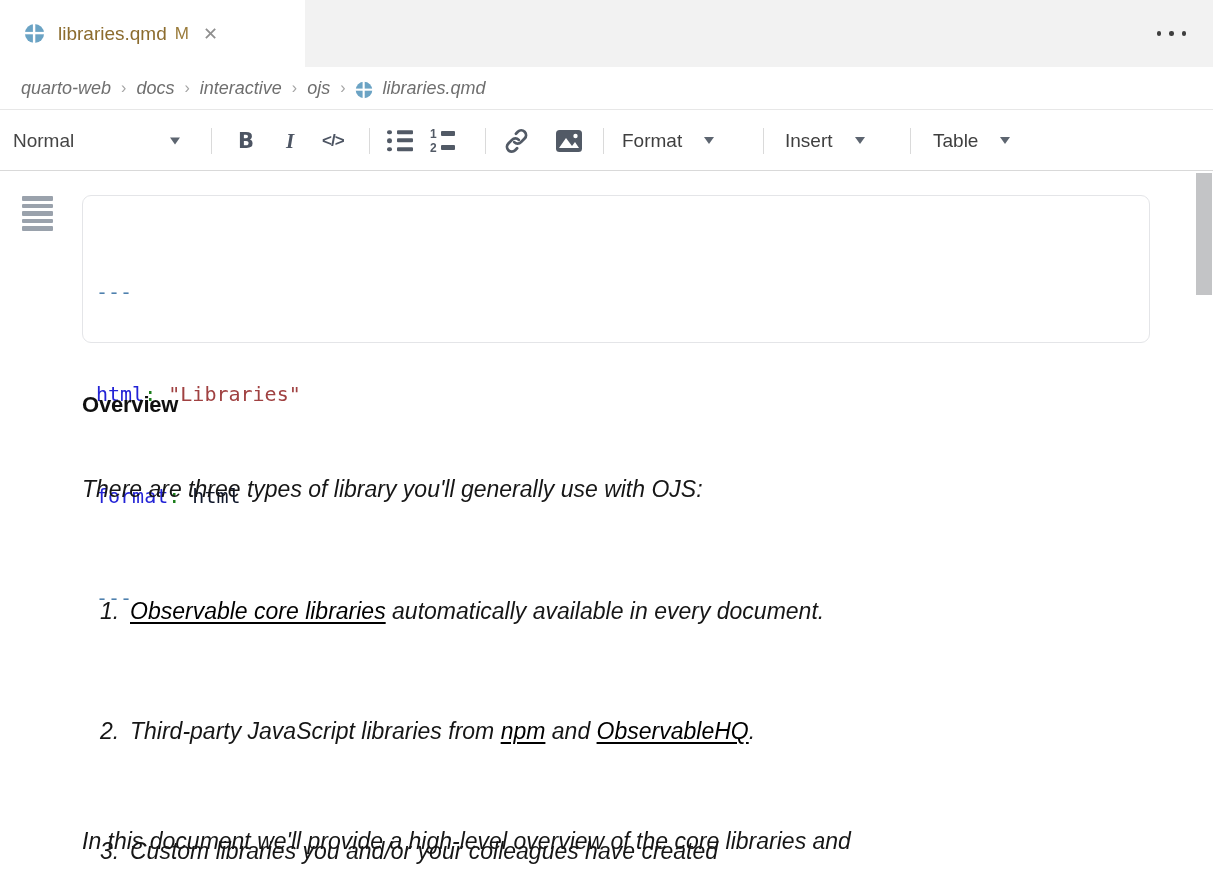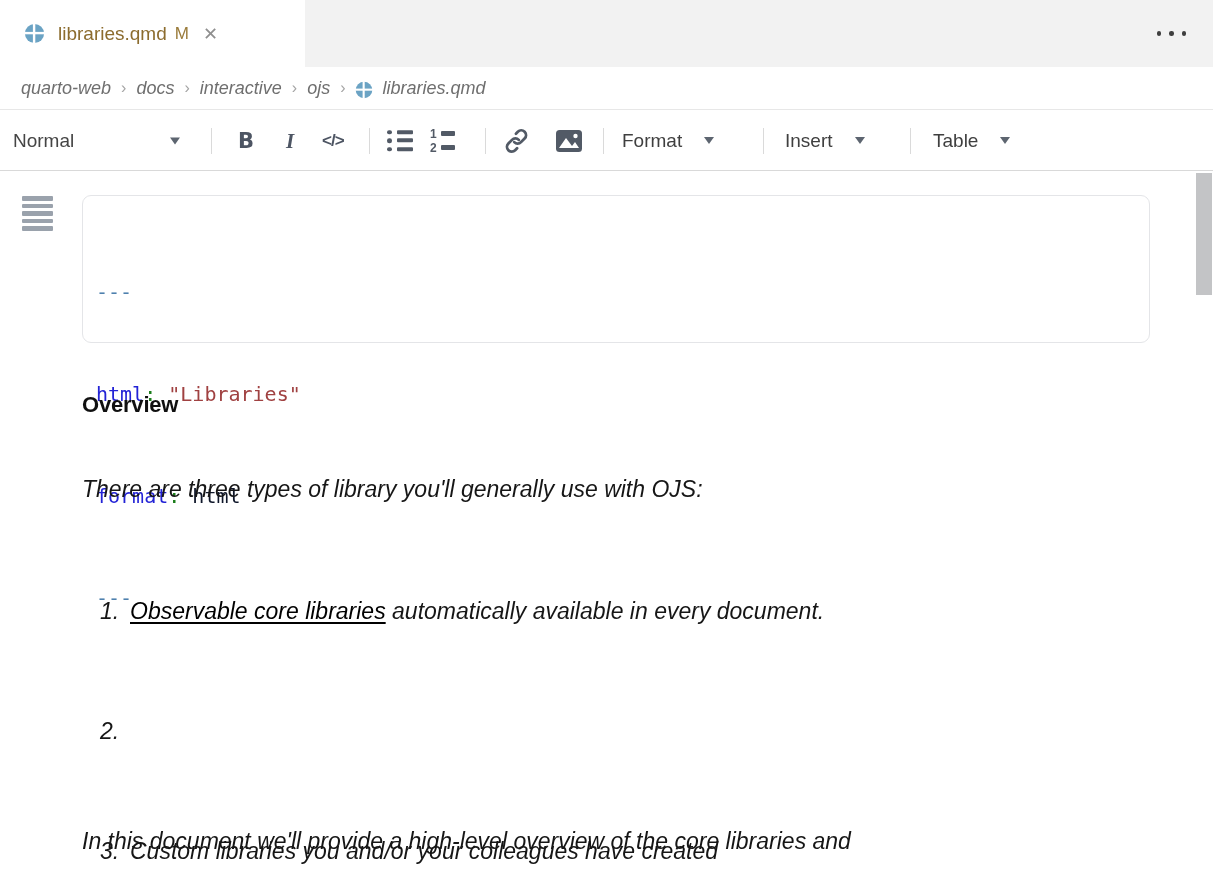--- a/index.html
+++ b/index.html
@@ -203,20 +203,21 @@
 
     <div class="body-text intro">There are three types of library you'll generally use with OJS:</div>
 
     <div class="olist body-text">
       <div class="item">
         <span class="marker">1.</span>
         <span><a class="lnk">Observable core libraries</a><span> automatically available in every document.</span></span>
       </div>
       <div class="item">
         <span class="marker">2.</span>
+        <span><span>Third-party JavaScript libraries from </span><a class="lnk">npm</a><span> and </span><a class="lnk">ObservableHQ</a><span>.</span></span>
       </div>
       <div class="item">
         <span class="marker">3.</span>
         <span><span>Custom libraries you and/or your colleagues have created</span></span>
       </div>
     </div>
 
     <div class="closing body-text">
       <div><span>In this document we'll provide a high-level overview of the core libraries and</span></div>
       

